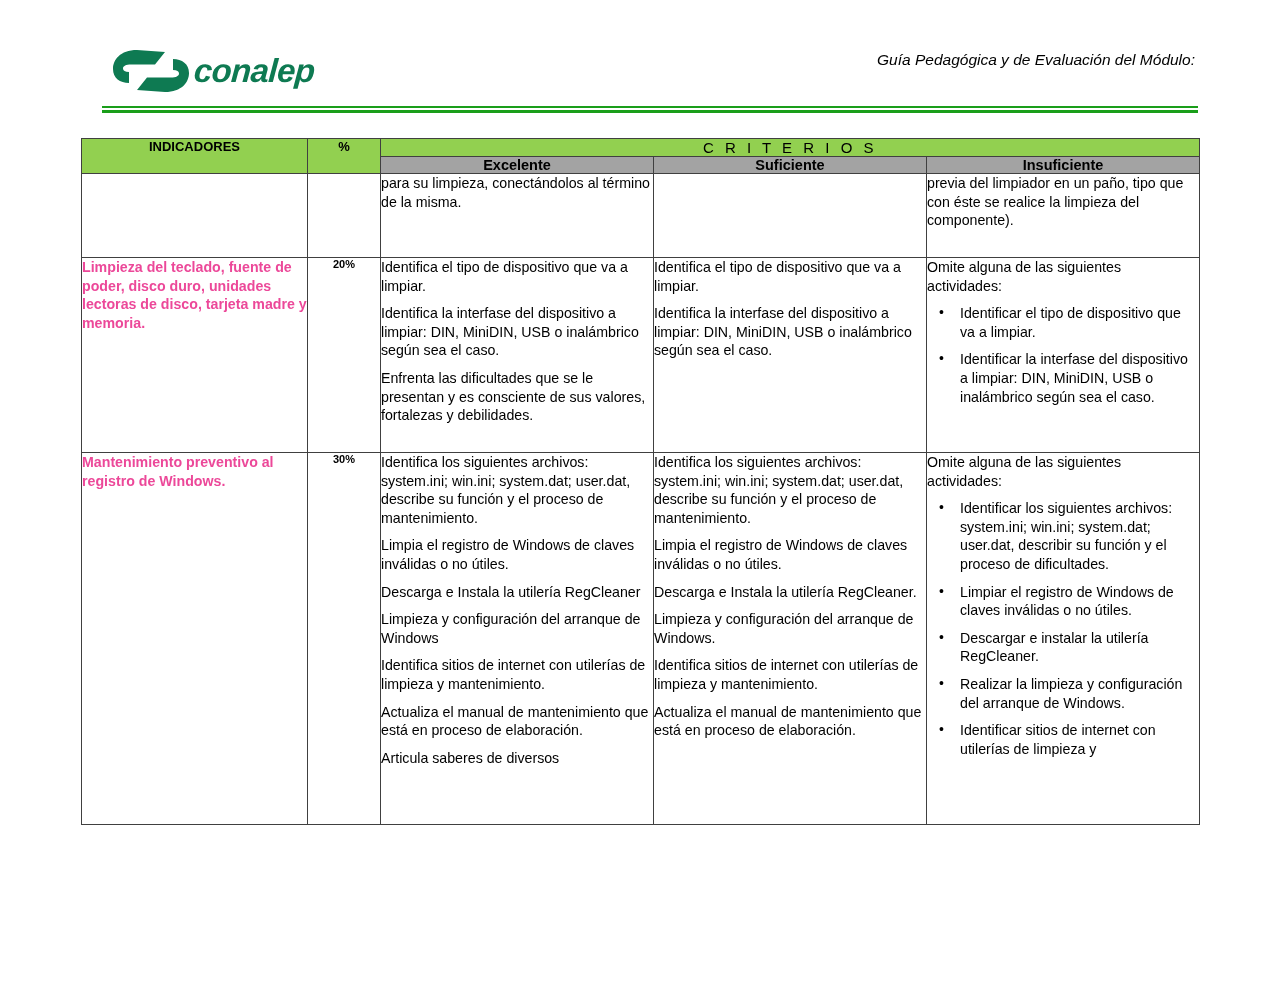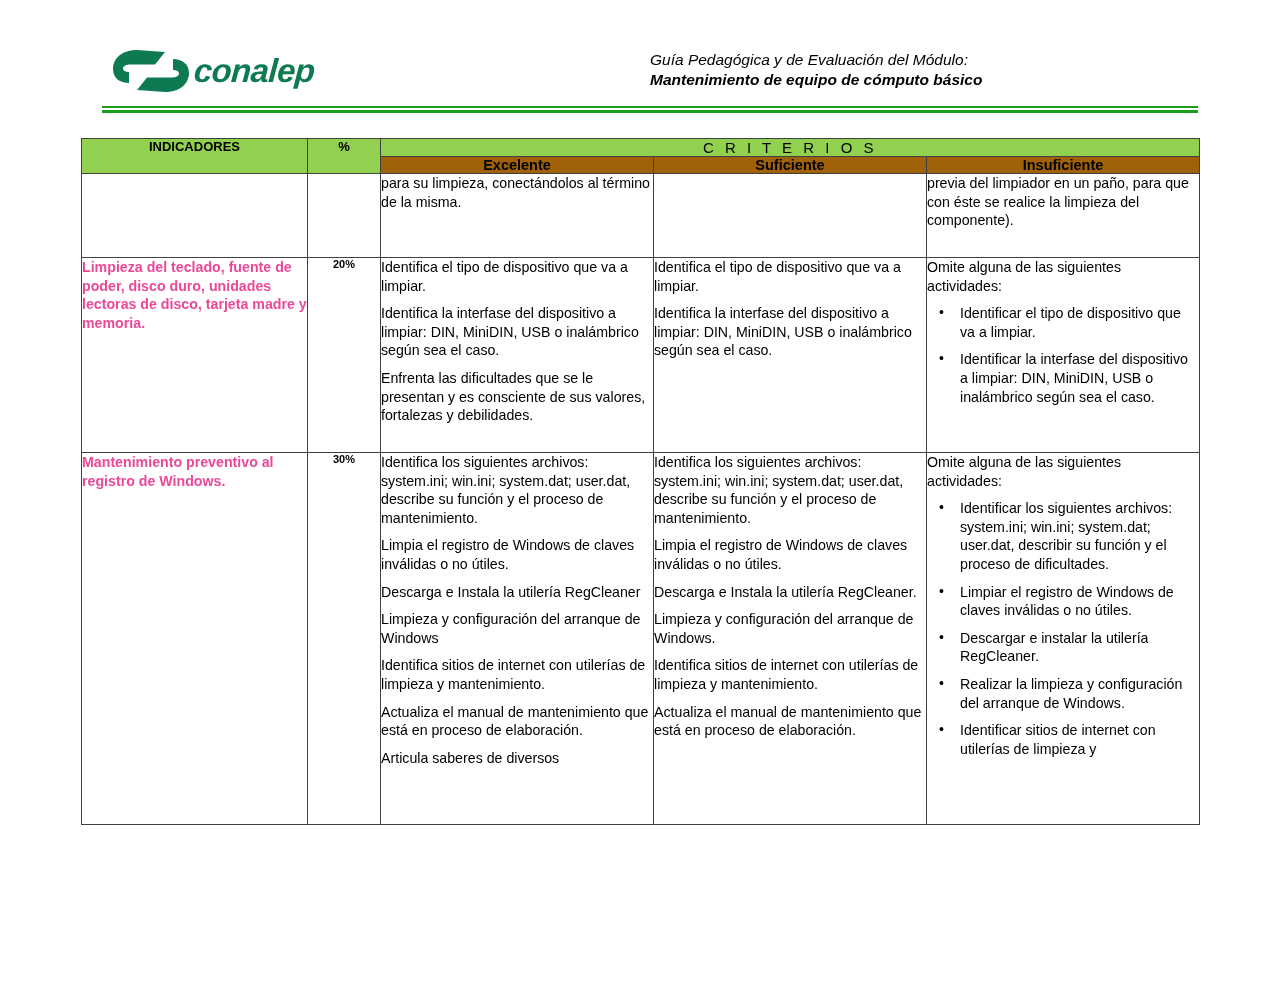--- a/index.html
+++ b/index.html
@@ -33,23 +33,23 @@
   .brand-word {
     font-size: 33px;
     font-weight: bold;
     color: #0E7A52;
     letter-spacing: -0.6px;
     font-style: italic;
     transform: skewX(-4deg);
   }
   .header-title {
     position: absolute;
-    right: 70px; top: 50px;
+    right: 85px; top: 50px;
     width: 560px;
-    text-align: left;
+    text-align: right;
   }
   .header-title .line1 {
     font-size: 15.5px;
     font-style: italic;
     color: #000000;
     line-height: 20px;
   }
   .header-title .line2 {
     font-size: 15.5px;
     font-style: italic;
@@ -99,21 +99,21 @@
     background: #92D050;
     text-align: center;
     vertical-align: middle;
     font-size: 15px;
     font-weight: normal;
     color: #000000;
     letter-spacing: 3.5px;
     padding: 7px 4px;
   }
   .hdr-sub {
-    background: #a16207;
+    background: #a3a3a3;
     vertical-align: middle;
     font-size: 14.5px;
     font-weight: bold;
     color: #000000;
     padding: 4px 4px 6px;
   }
 
   .cell {
     padding: 7px 9px 9px 9px;
     font-size: 14.2px;
@@ -181,21 +181,20 @@
         <svg class="brand-mark" viewBox="0 0 78 46" xmlns="http://www.w3.org/2000/svg">
           <path d="M25 2 C8 2 1 12 1 21 C1 30 8 35 17 35 L17 24 C13 24 11 22.5 11 20.5 C11 18 14 16.5 19 16.5 L43 16.5 L53 4 Z" fill="#0E7A52"></path>
           <path d="M53 44 C70 44 77 34 77 25 C77 16 70 11 61 11 L61 22 C65 22 67 23.5 67 25.5 C67 28 64 29.5 59 29.5 L35 29.5 L25 42 Z" fill="#0E7A52"></path>
         </svg>
       </span>
       <span class="brand-word">conalep</span>
     </div>
 
     <div class="header-title">
       <div class="line1">Guía Pedagógica y de Evaluación del Módulo:</div>
-      <div class="line2">Mantenimiento de equipo de cómputo básico</div>
     </div>
 
     <div class="header-rule">
       <div class="ln-a"></div>
       <div class="ln-b"></div>
     </div>
   </div>
 
   <div class="tbl-wrap">
     <table class="rubric">
@@ -220,21 +219,21 @@
       </thead>
       <tbody>
           <tr style="height: 84px;">
             <td class="cell-ind"></td>
             <td class="cell-pct"></td>
             <td class="cell">
               <p>para su limpieza, conectándolos al término de la misma.</p>
             </td>
             <td class="cell"></td>
             <td class="cell">
-              <p>previa del limpiador en un paño, para que con éste se realice la limpieza del componente).</p>
+              <p>previa del limpiador en un paño, tipo que con éste se realice la limpieza del componente).</p>
             </td>
           </tr>
           <tr style="height: 195px;">
             <td class="cell-ind">Limpieza del teclado, fuente de poder, disco duro, unidades lectoras de disco, tarjeta madre y memoria.</td>
             <td class="cell-pct">20%</td>
             <td class="cell">
               <p>Identifica el tipo de dispositivo  que va a limpiar.</p>
               <p>Identifica la interfase del dispositivo a limpiar: DIN, MiniDIN, USB o inalámbrico según sea el caso.</p>
               <p>Enfrenta las dificultades que se le presentan y es consciente de sus valores, fortalezas y debilidades.</p>
             </td>

